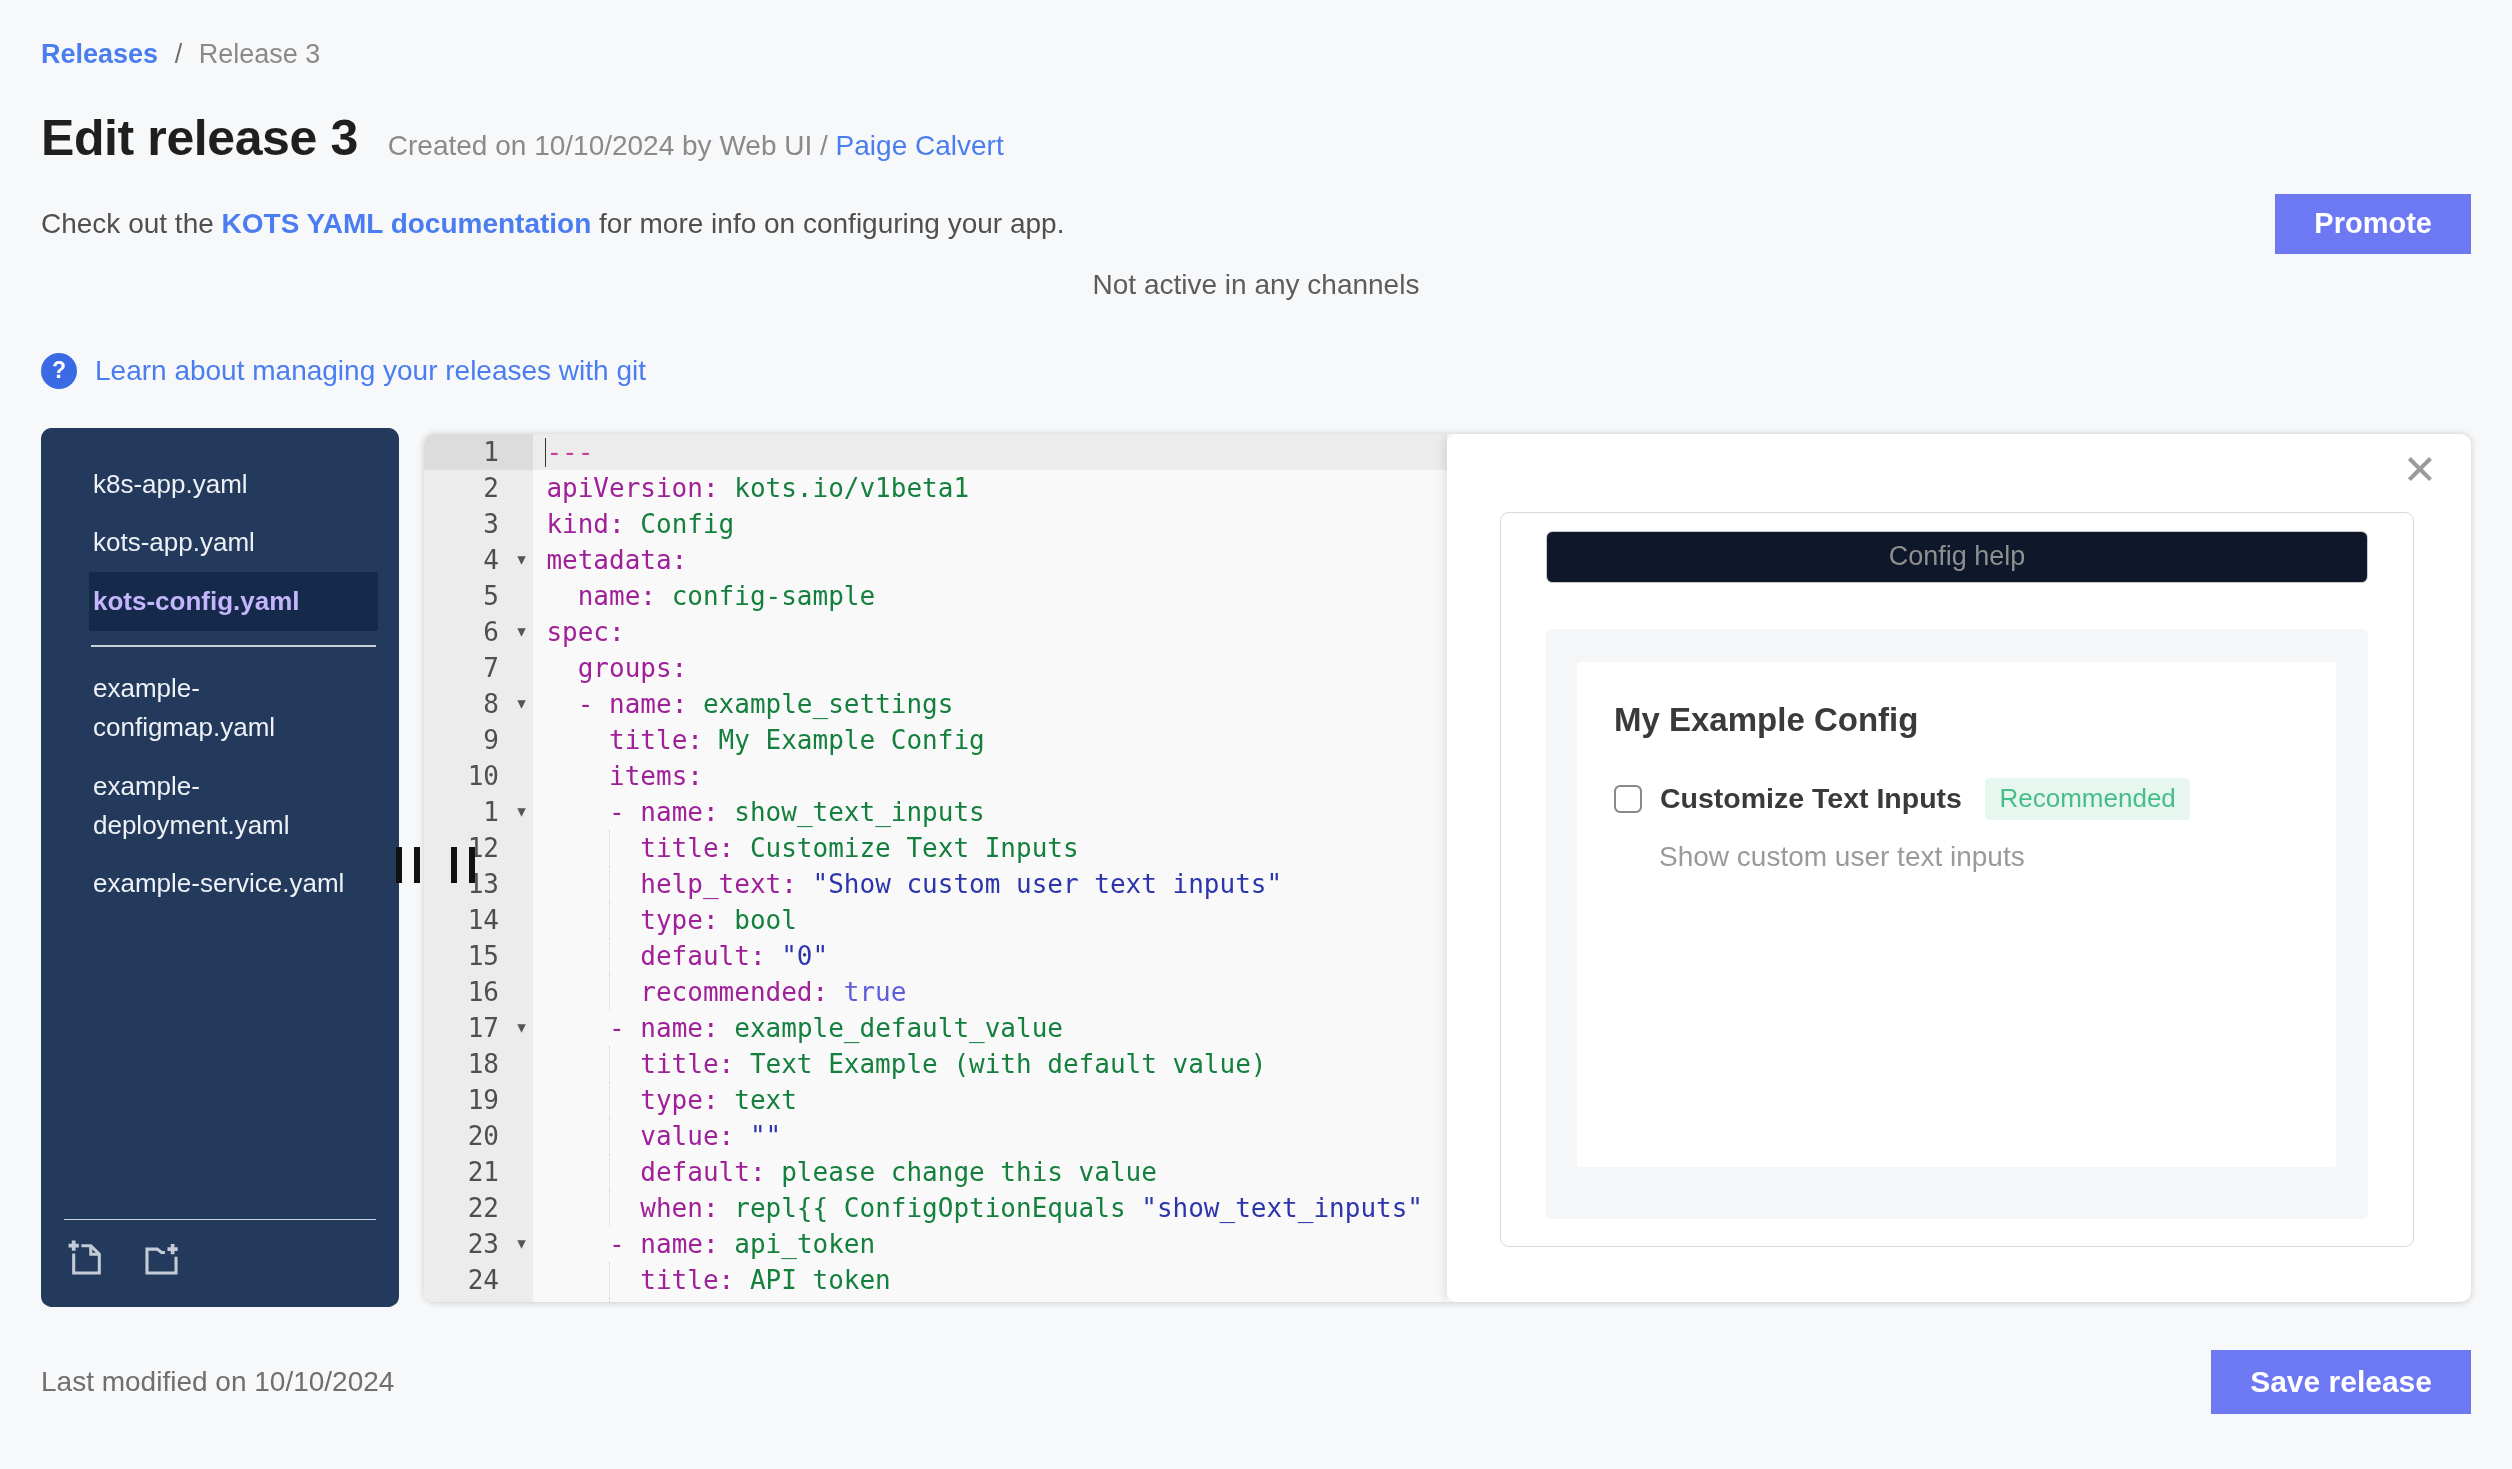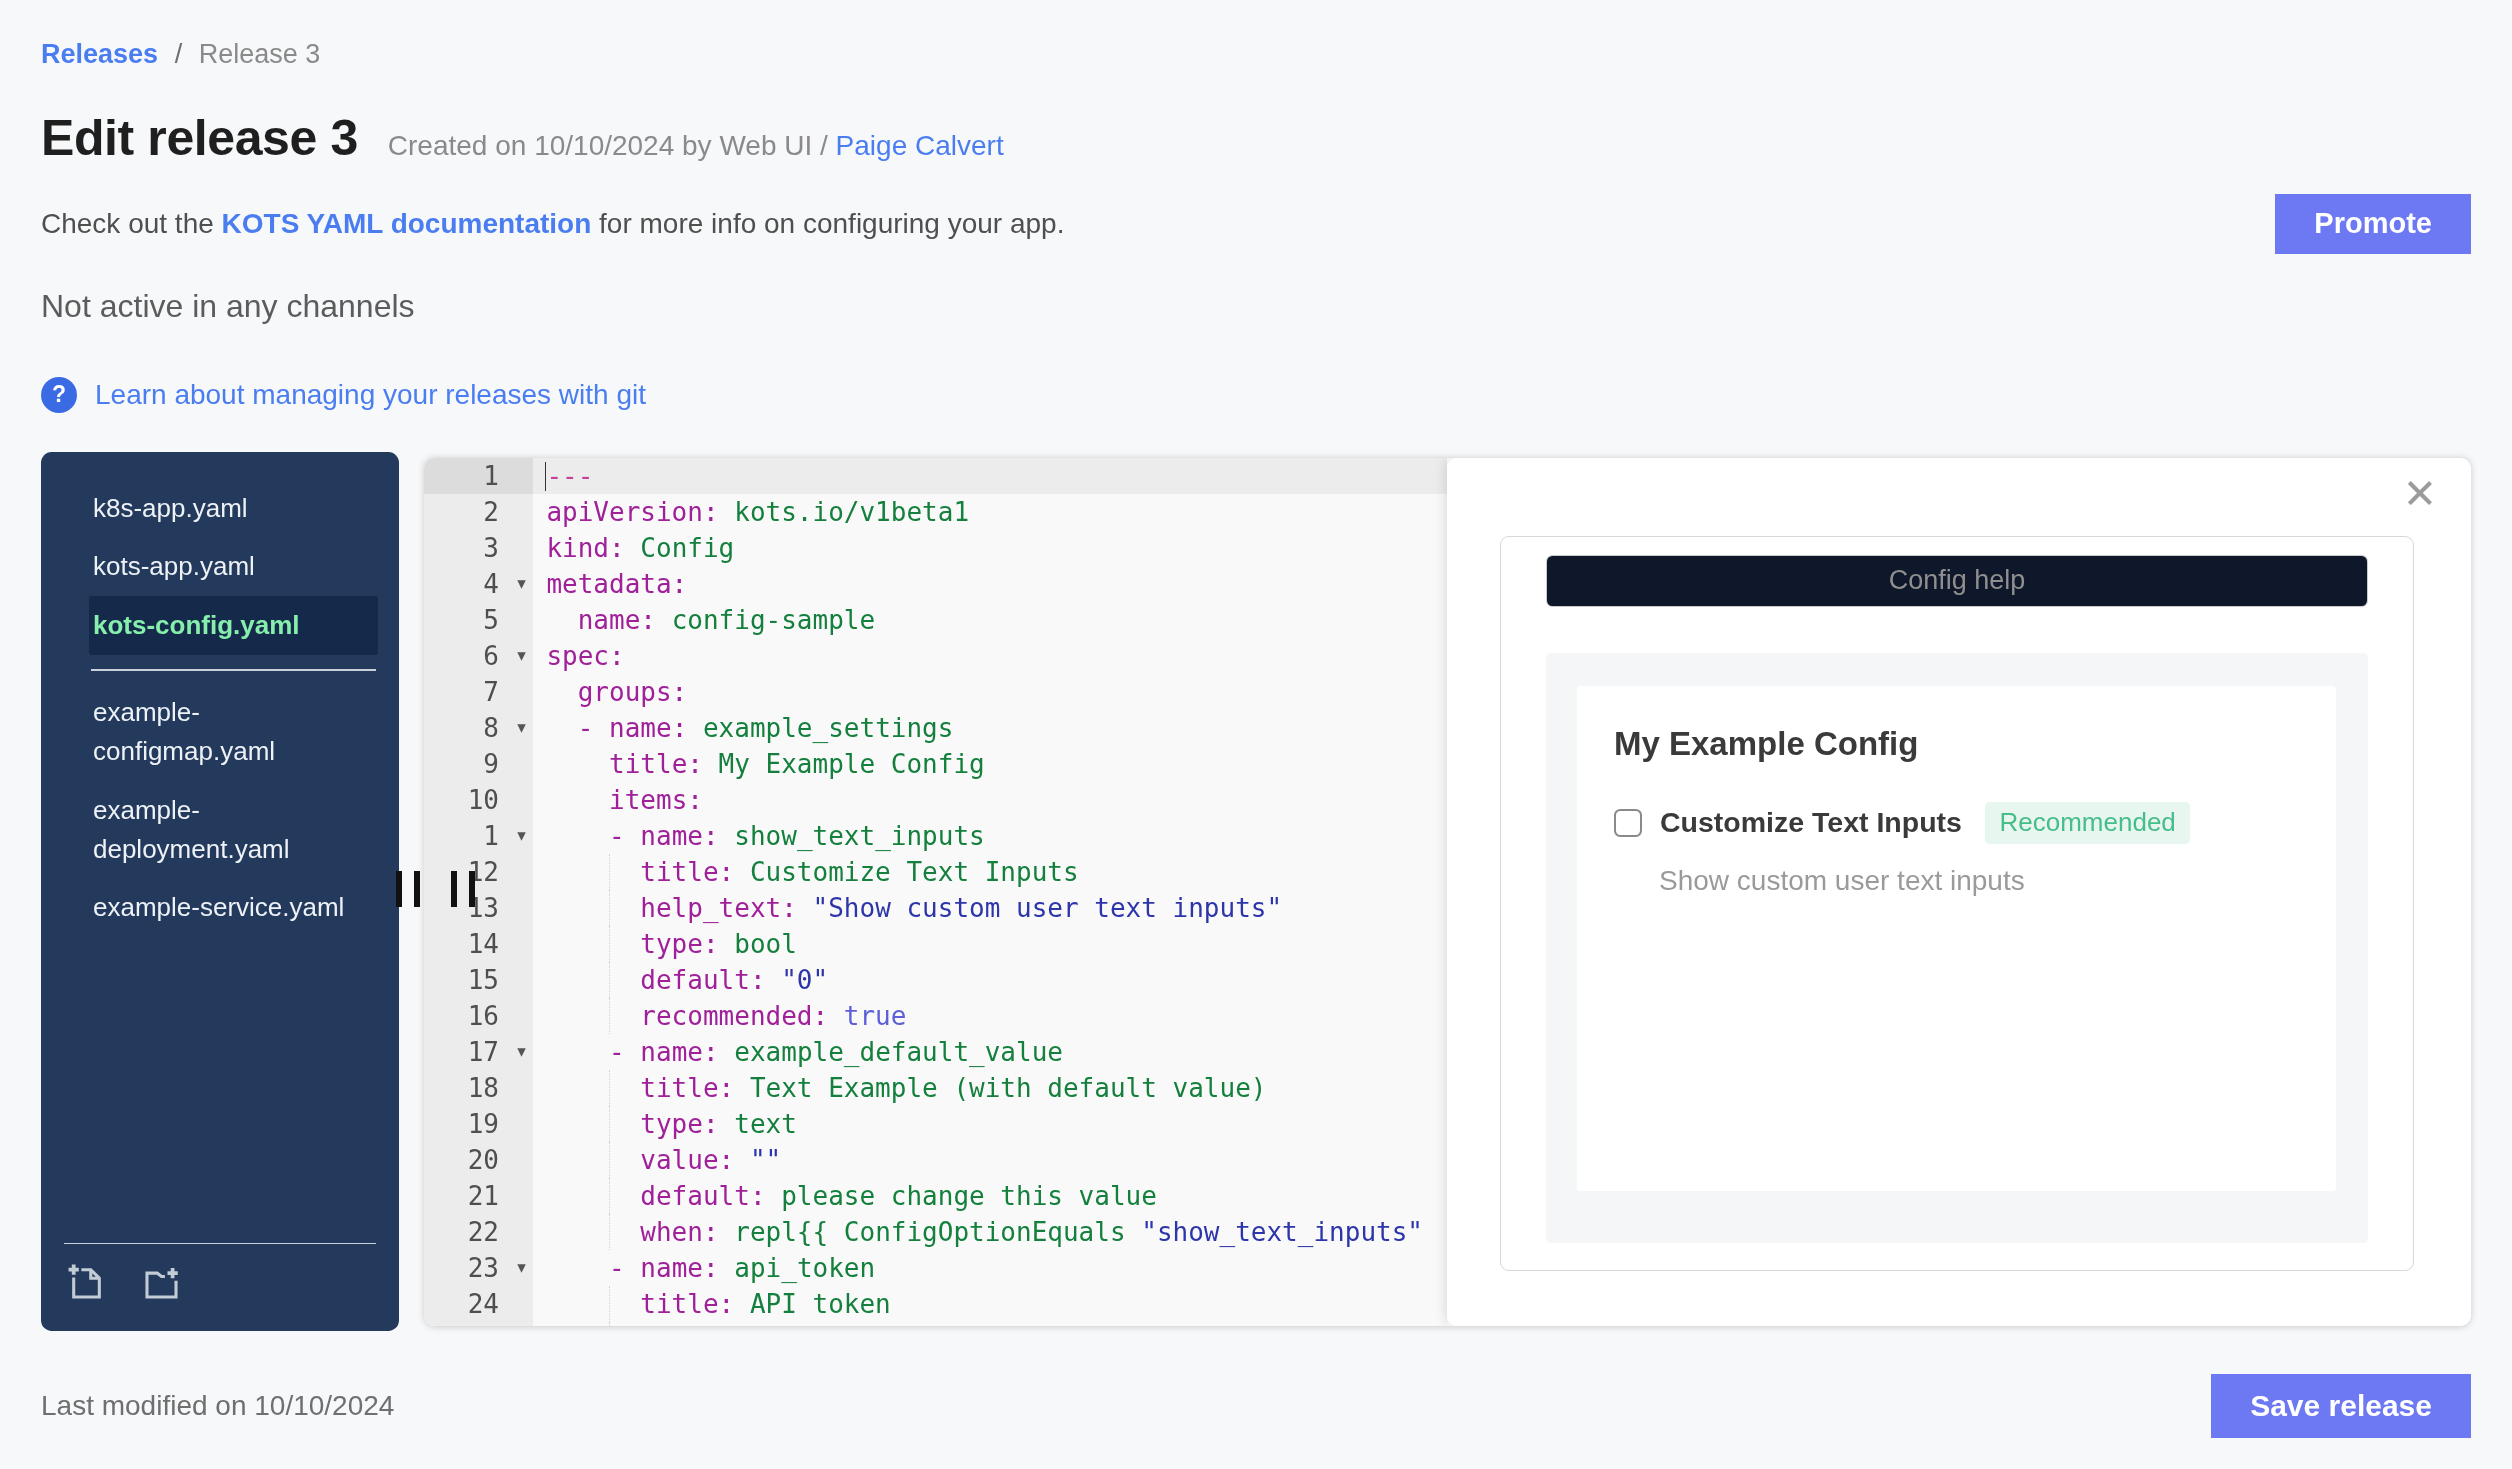--- a/index.html
+++ b/index.html
@@ -23,38 +23,38 @@
   .created { font-size:28px; color:#8a8a8a; }
   .created a { color:var(--link,#4a7df0); text-decoration:none; cursor:pointer; }
 
   
   .doc-row { margin-top:27px; display:flex; align-items:center; justify-content:space-between; }
   .doc-text { font-size:28px; color:#4f4f4f; }
   .doc-text a { color:var(--link,#4a7df0); font-weight:600; text-decoration:none; cursor:pointer; }
   .btn { background:var(--accent,#6d78f3); color:#fff; border:none; border-radius:0; cursor:pointer;
          font-family:"Liberation Sans",sans-serif; font-weight:700; }
   .promote-btn { font-size:29px; padding:13.4px 39px; }
-  .channels { margin-top:34px; font-size:32px; color:#5c5c5c; }
+  .channels { margin-top:15px; font-size:28px; color:#5c5c5c;text-align:center; }
 
   
   .git-row { margin-top:52px; display:flex; align-items:center; gap:18px; }
   .q-icon { width:36px; height:36px; border-radius:50%; background:var(--help-blue,#3b6be4);
             color:#fff; font-size:23px; font-weight:700; display:flex; align-items:center; justify-content:center; }
   .git-row a { font-size:28px; color:var(--link,#4a7df0); text-decoration:none; cursor:pointer; }
 
   
   .main-row { margin-top:39px; display:flex; position:relative; height:879px; }
 
   
   .sidebar { width:358px; height:879px; background:var(--sidebar-bg,#233a5c); border-radius:10.7px;
              display:flex; flex-direction:column; padding-top:27px; flex-shrink:0; }
   .file-list { display:flex; flex-direction:column;margin-left:27px; }
   .file-item { color:#eef2f7; font-size:26px; margin:0 21.4px; padding:9.8px 3.6px 9.8px 3.6px; line-height:39px;
                white-space:pre-line; cursor:pointer; border-radius:2.7px; }
-  .file-item.selected { background:var(--sidebar-sel,#15294a); font-weight:700; color:#86efac; }
+  .file-item.selected { background:var(--sidebar-sel,#15294a); font-weight:700; color:#c4b5fd; }
   .side-divider { height:1.8px; background:#c9d1da; margin:14.3px 23px 12.5px 23px; }
   .side-spacer { flex:1; }
   .side-bottom { border-top:1.8px solid #c9d1da; margin:0 23px; padding:18px 0 25px 1.8px; display:flex; gap:34px; }
   .side-bottom svg { cursor:pointer; }
 
   
   .editor-card { flex:1; height:868px; margin-top:6.2px; margin-left:25px; background:#fff; border-radius:10.7px;
                  box-shadow:0 0.9px 7.1px rgba(0,0,0,0.18); display:flex; overflow:hidden; position:relative; }
   .editor { width:1023px; flex-shrink:0; display:flex; background:#f9f9f9;
             font-family:"DejaVu Sans Mono", monospace; font-size:26px; line-height:36px; overflow:hidden; }

